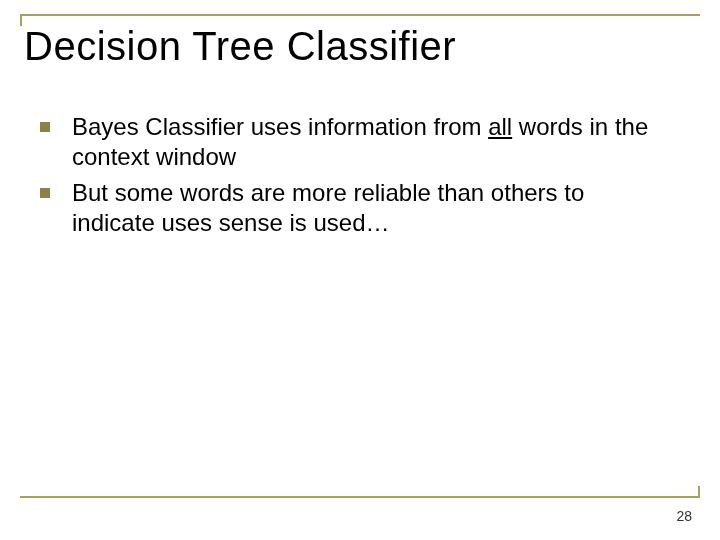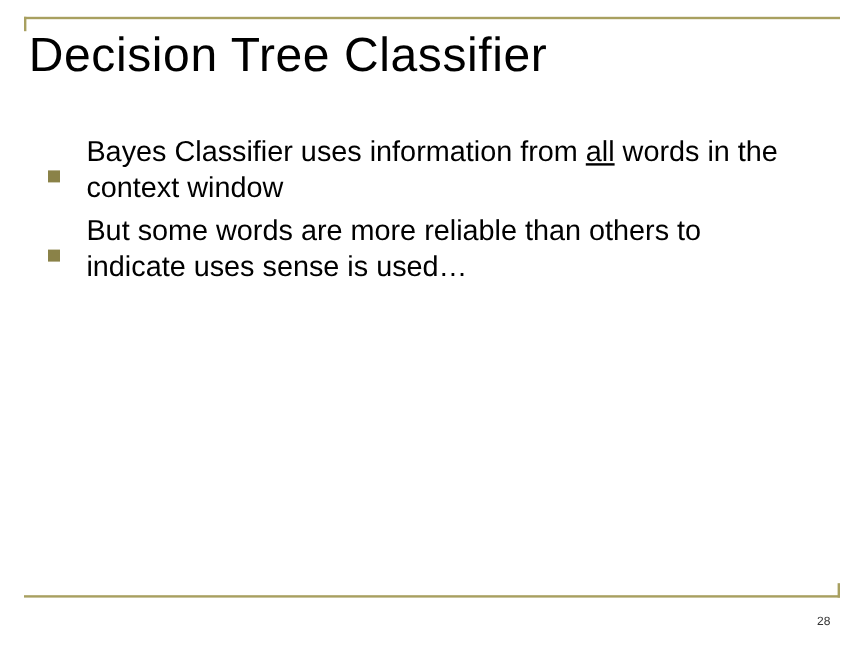--- a/index.html
+++ b/index.html
@@ -60,21 +60,21 @@
     letter-spacing: 0.5px;
   }
   .body {
     position: absolute;
     top: 112px;
     left: 40px;
     right: 48px;
   }
   .item {
     display: flex;
-    align-items: center;
+    align-items: flex-start;
     margin-bottom: 6px;
   }
   .bullet {
     width: 10px;
     height: 10px;
     background: #8a8248;
     margin-top: 10px;
     margin-right: 22px;
     flex: 0 0 auto;
   }
@@ -82,21 +82,21 @@
     font-size: 24px;
     line-height: 1.25;
   }
   .ul {
     text-decoration: underline;
   }
   .pagenum {
     position: absolute;
     bottom: 16px;
     right: 28px;
-    font-size: 10px;
+    font-size: 14px;
     color: #333;
     margin-left: 20px;
   }
 </style>
 </head>
 <body>
 
 <div class="slide">
 
   <div class="rule-top"></div>

